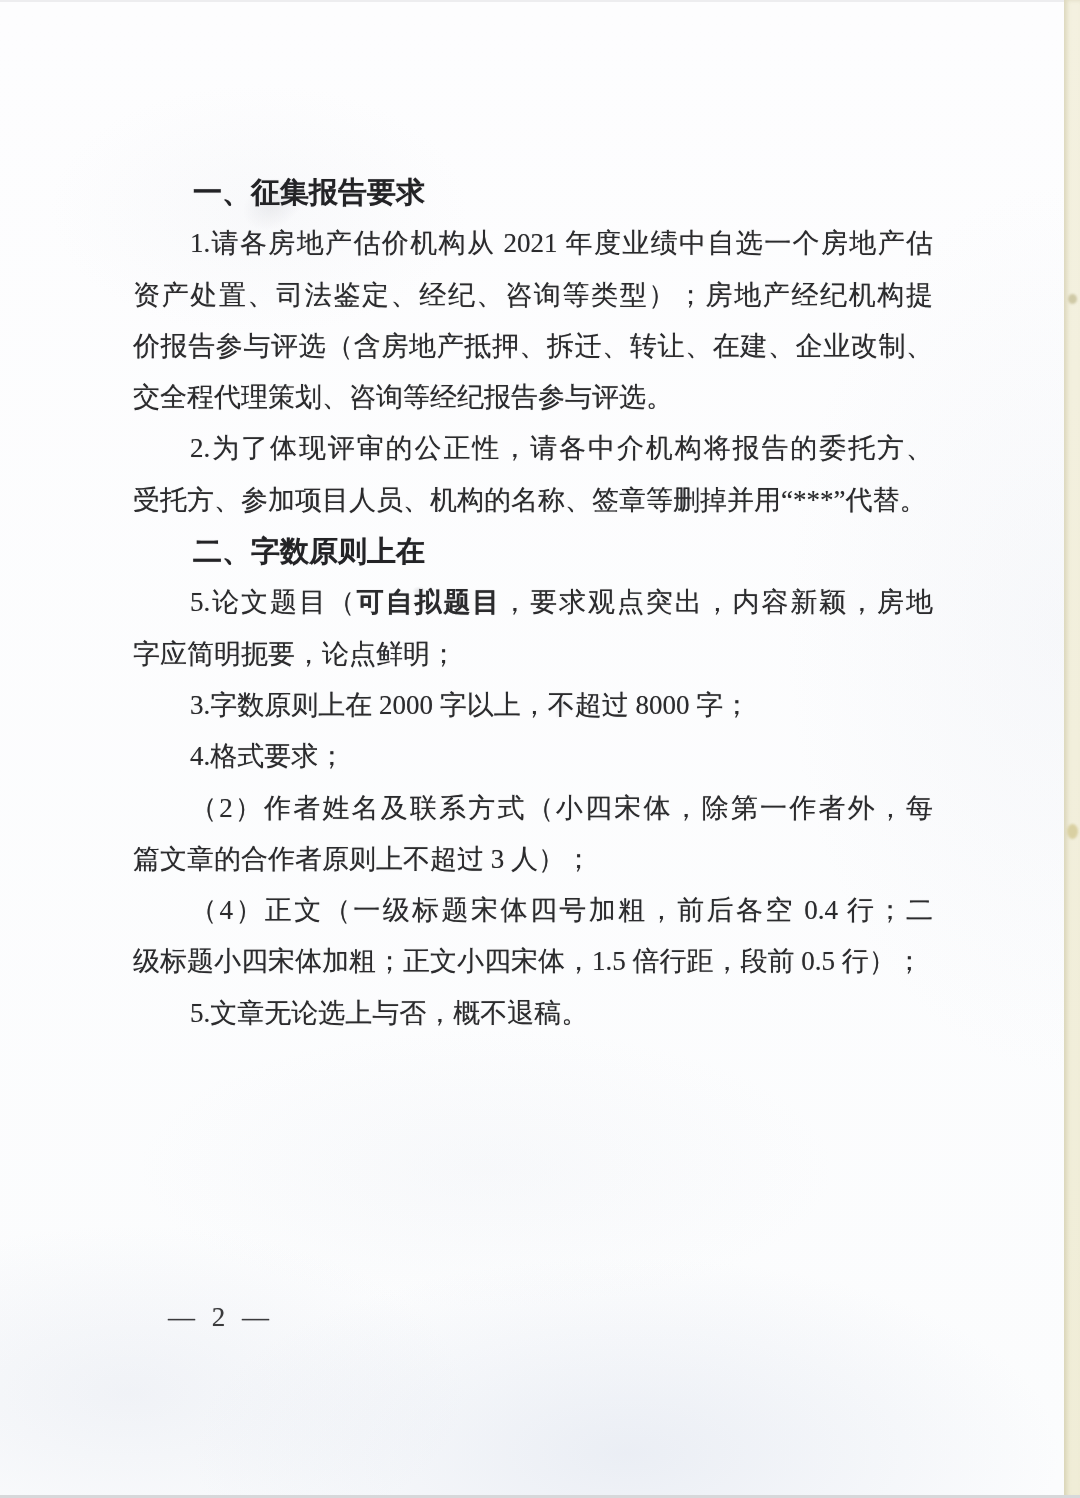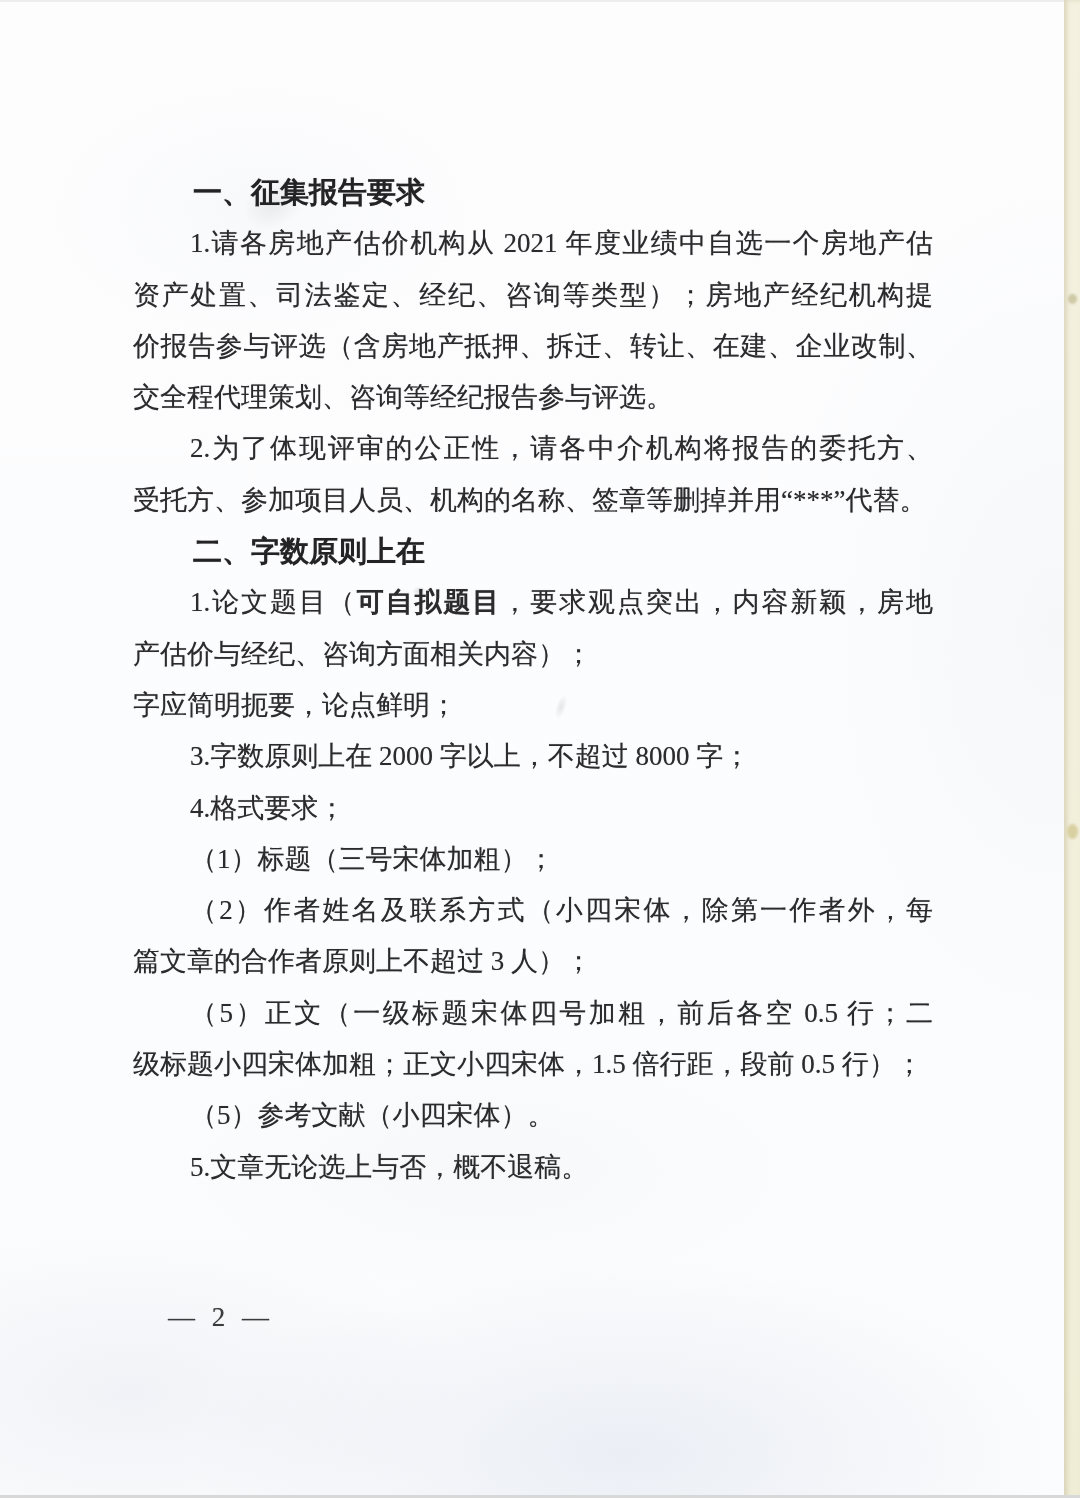--- a/index.html
+++ b/index.html
@@ -71,29 +71,26 @@
 
 <div class="content">
     <div class="line heading indent"><b>一、征集报告要求</b></div>
     <div class="line indent justify"><span>1.请各房地产估价机构从 2021 年度业绩中自选一个房地产估</span></div>
     <div class="line justify"><span>资产处置、司法鉴定、经纪、咨询等类型）；房地产经纪机构提</span></div>
     <div class="line justify"><span>价报告参与评选（含房地产抵押、拆迁、转让、在建、企业改制、</span></div>
     <div class="line"><span>交全程代理策划、咨询等经纪报告参与评选。</span></div>
     <div class="line indent justify"><span>2.为了体现评审的公正性，请各中介机构将报告的委托方、</span></div>
     <div class="line"><span>受托方、参加项目人员、机构的名称、签章等删掉并用“***”代替。</span></div>
     <div class="line heading indent"><b>二、字数原则上在</b></div>
-    <div class="line indent justify"><span>1.论文题目（</span><b>可自拟题目</b><span>，要求观点突出，内容新颖，房地</span></div>
-    <div class="line"><span>产估价与经纪、咨询方面相关内容）；</span></div>
+    <div class="line indent justify"><span>5.论文题目（</span><b>可自拟题目</b><span>，要求观点突出，内容新颖，房地</span></div>
     <div class="line"><span>字应简明扼要，论点鲜明；</span></div>
     <div class="line indent"><span>3.字数原则上在 2000 字以上，不超过 8000 字；</span></div>
     <div class="line indent"><span>4.格式要求；</span></div>
-    <div class="line indent"><span>（1）标题（三号宋体加粗）；</span></div>
     <div class="line indent justify"><span>（2）作者姓名及联系方式（小四宋体，除第一作者外，每</span></div>
     <div class="line"><span>篇文章的合作者原则上不超过 3 人）；</span></div>
-    <div class="line indent justify"><span>（5）正文（一级标题宋体四号加粗，前后各空 0.5 行；二</span></div>
+    <div class="line indent justify"><span>（4）正文（一级标题宋体四号加粗，前后各空 0.4 行；二</span></div>
     <div class="line"><span>级标题小四宋体加粗；正文小四宋体，1.5 倍行距，段前 0.5 行）；</span></div>
-    <div class="line indent"><span>（5）参考文献（小四宋体）。</span></div>
     <div class="line indent"><span>5.文章无论选上与否，概不退稿。</span></div>
   </div>
 
 <div class="page-number">— 2 —</div>
 
 <div class="bottom-edge"></div>
 
 </body></html>

